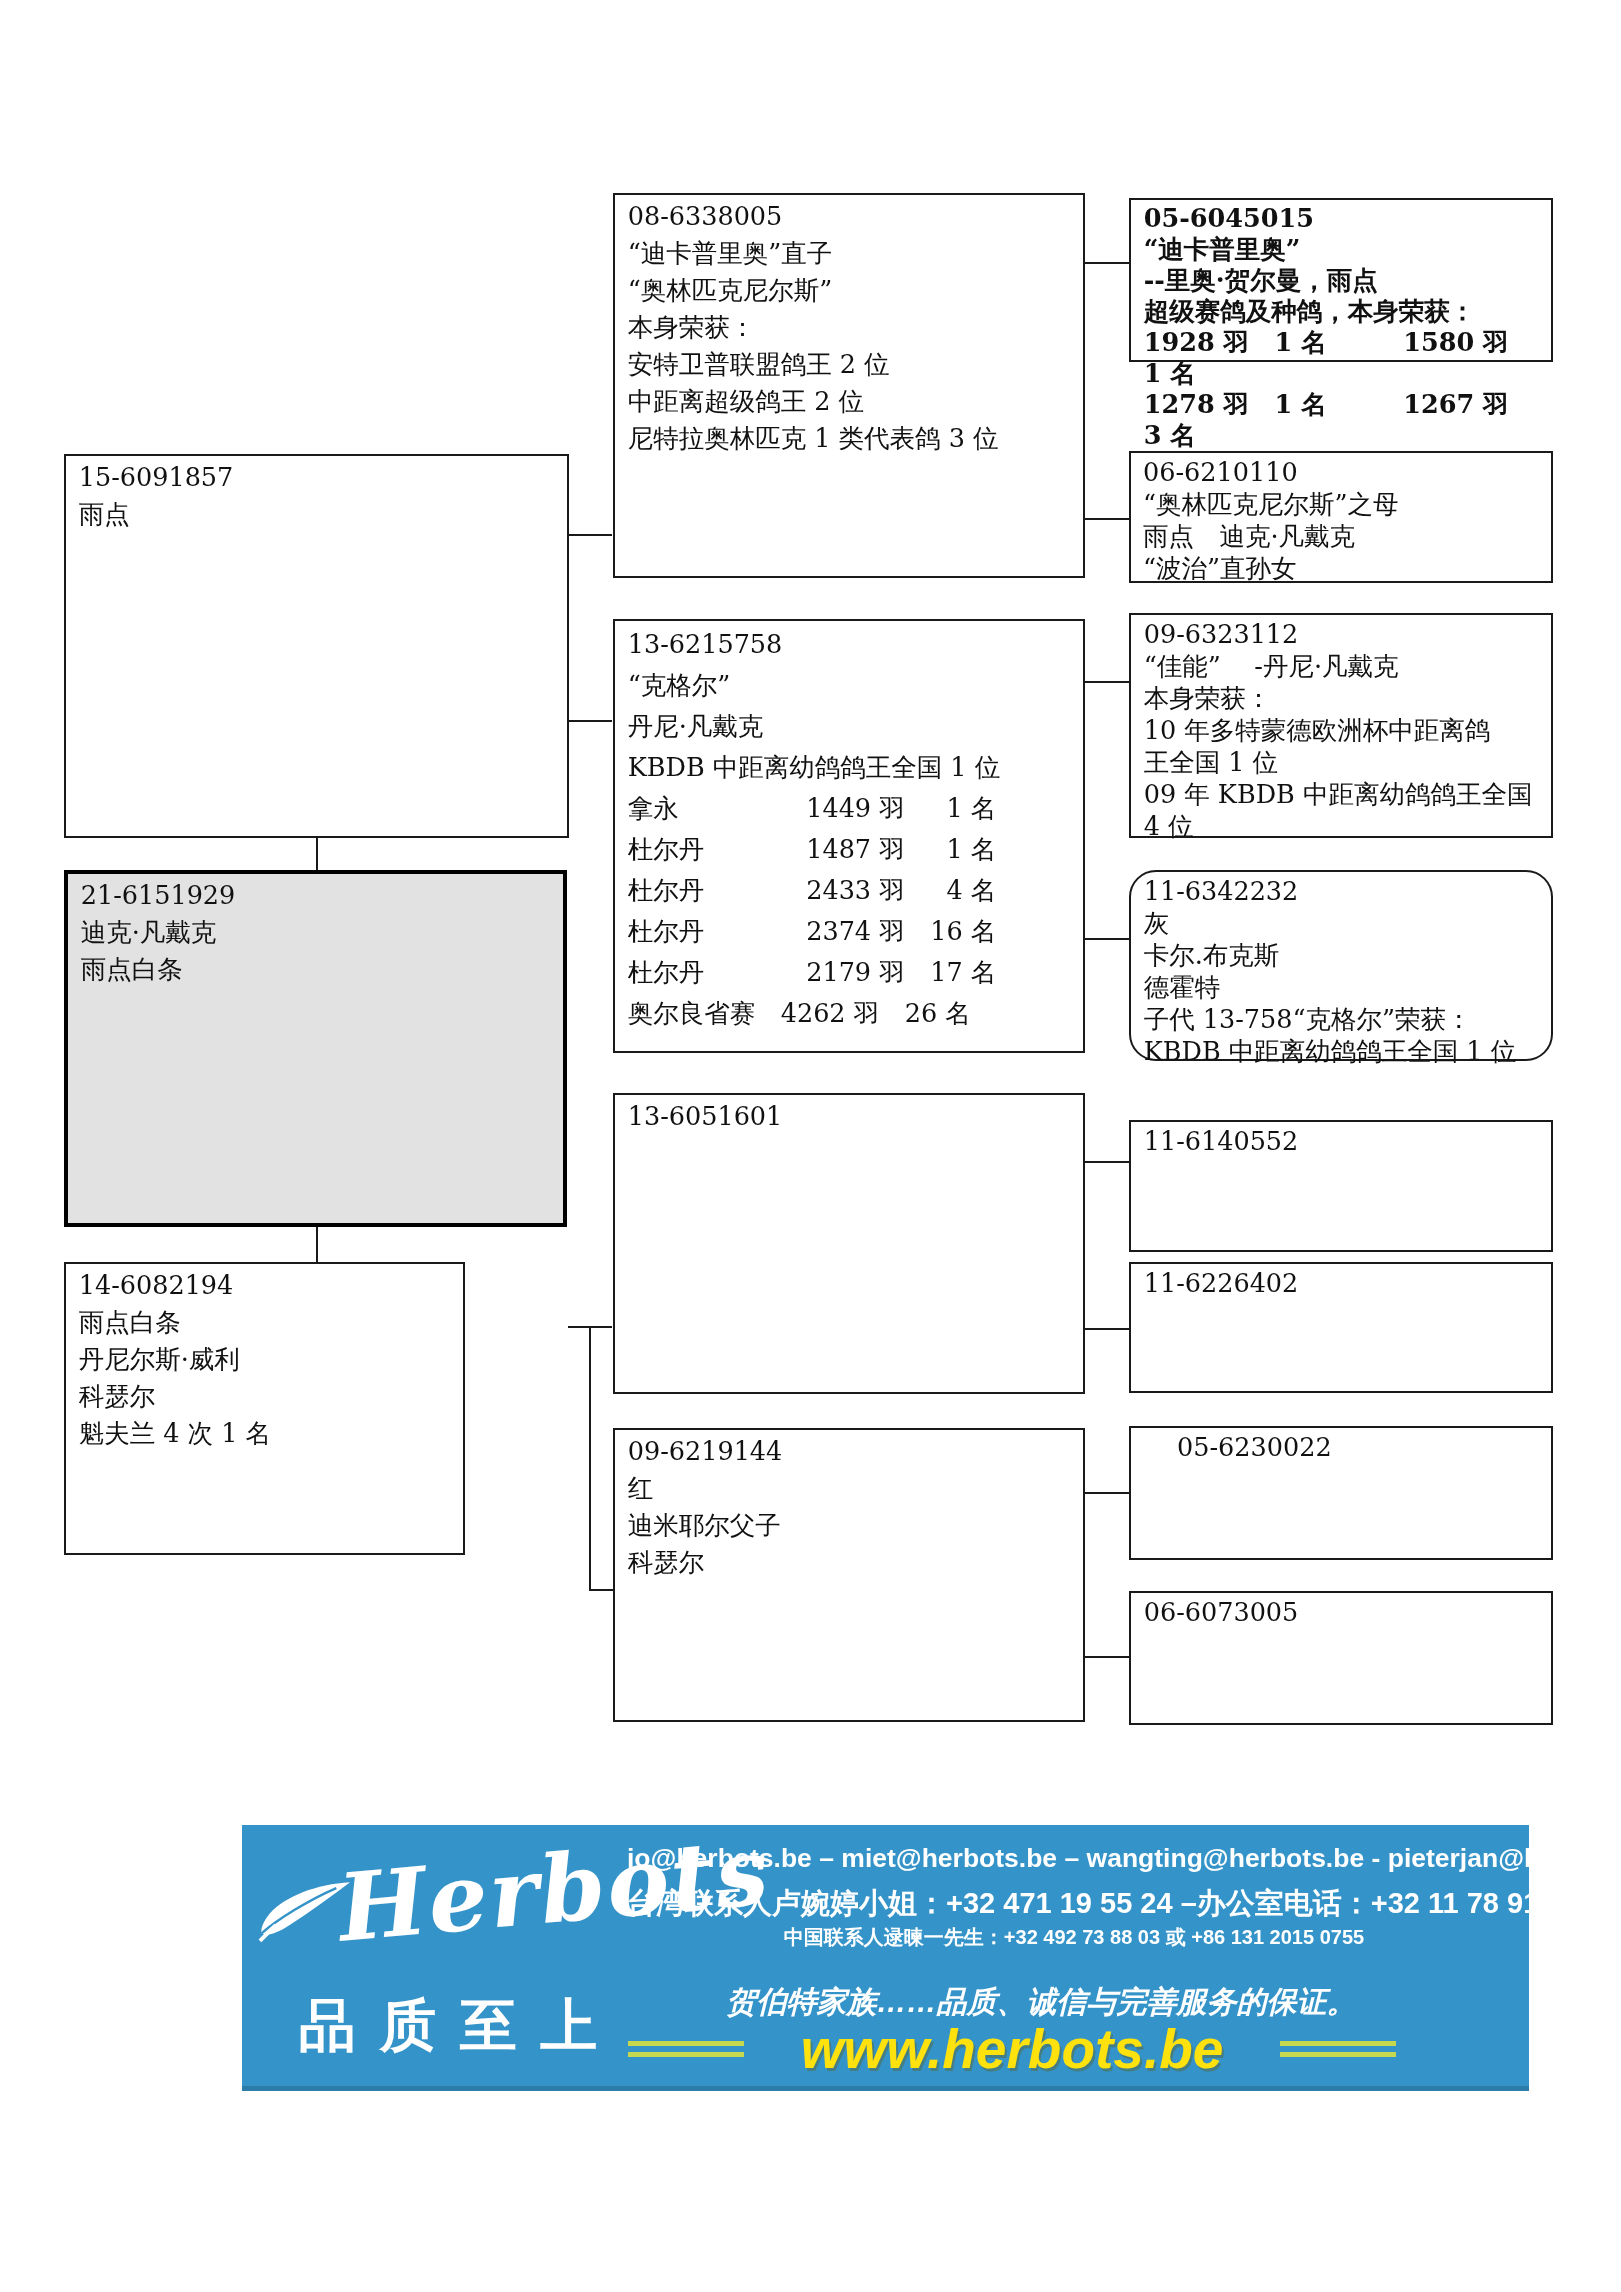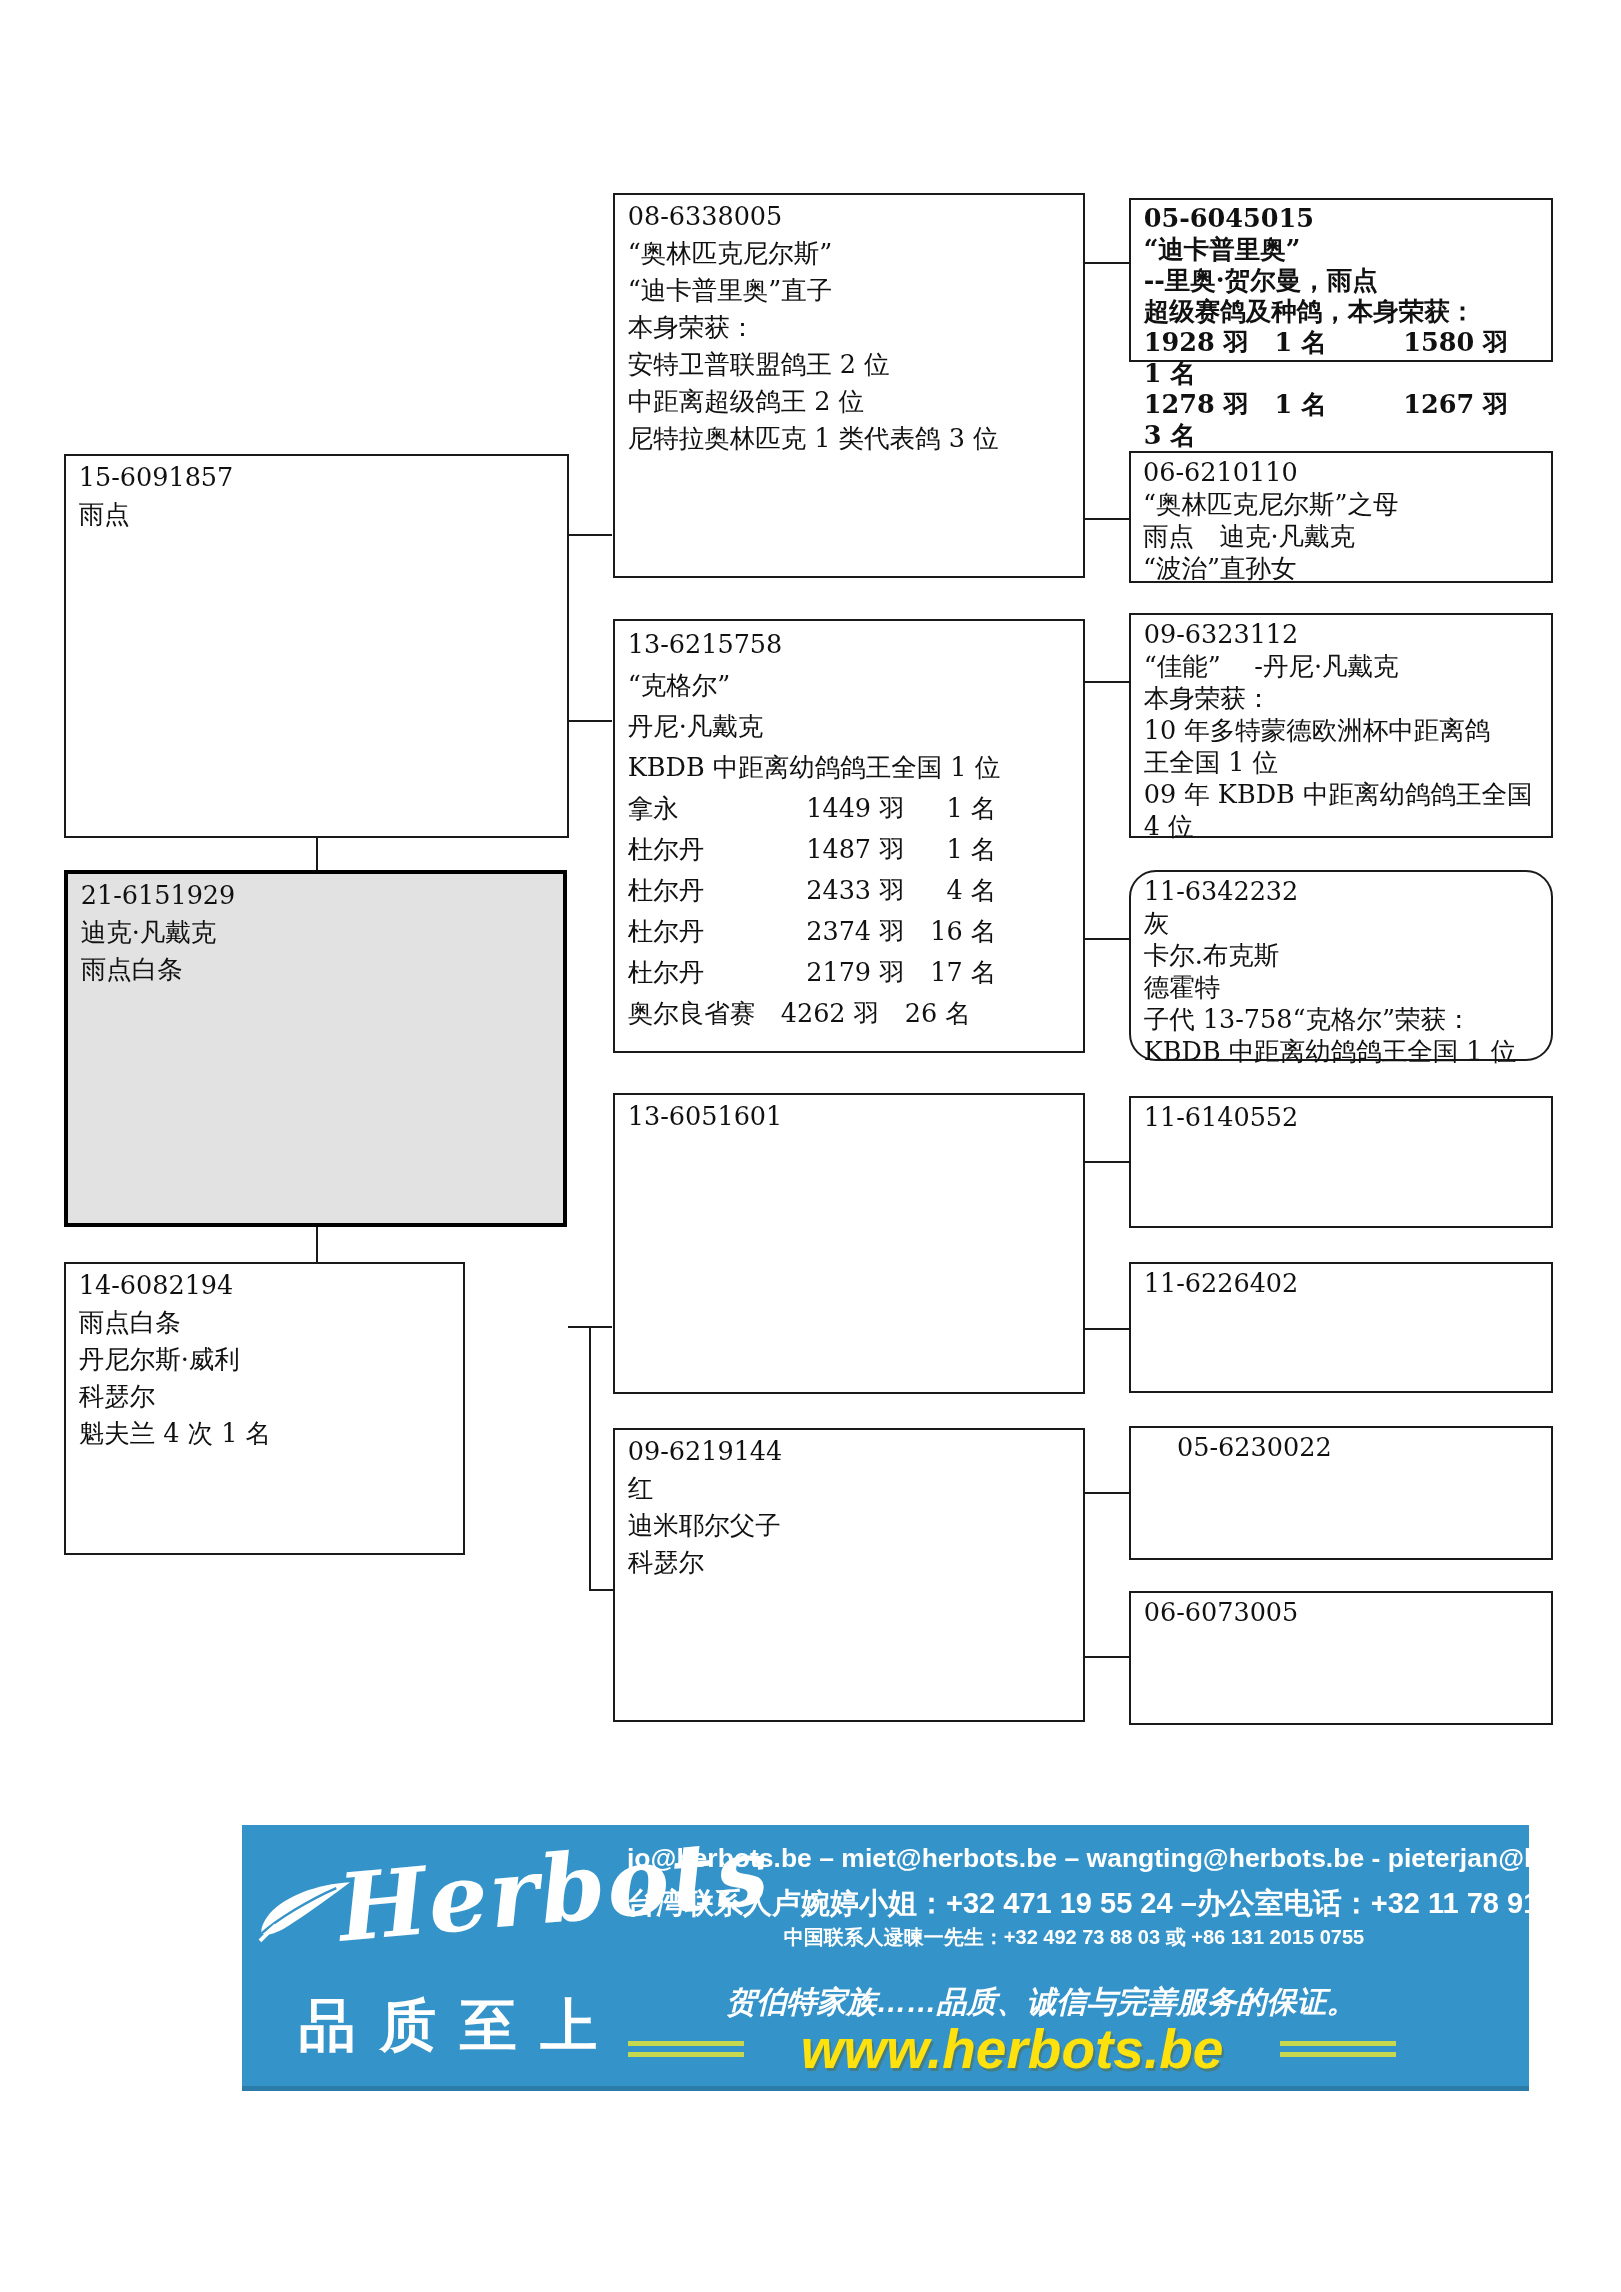--- a/index.html
+++ b/index.html
@@ -33,30 +33,30 @@
 </style>
 </head>
 <body>
 
 <div id="page">
 
   <div class="pbox" style="left:64px;top:454px;width:505px;height:384px;"><div class="ln">15-6091857</div><div class="ln">雨点</div></div>
   <div class="pbox subject" style="left:64px;top:870px;width:503px;height:357px;"><div class="ln">21-6151929</div><div class="ln">迪克·凡戴克</div><div class="ln">雨点白条</div></div>
   <div class="pbox" style="left:64px;top:1262px;width:401px;height:293px;"><div class="ln">14-6082194</div><div class="ln">雨点白条</div><div class="ln">丹尼尔斯·威利</div><div class="ln">科瑟尔</div><div class="ln">魁夫兰 4 次 1 名</div></div>
 
-  <div class="pbox" style="left:613px;top:193px;width:472px;height:385px;"><div class="ln">08-6338005</div><div class="ln">“奥林匹克尼尔斯”</div><div class="ln">“迪卡普里奥”直子</div><div class="ln">本身荣获：</div><div class="ln">安特卫普联盟鸽王 2 位</div><div class="ln">中距离超级鸽王 2 位</div><div class="ln">尼特拉奥林匹克 1 类代表鸽 3 位</div></div>
+  <div class="pbox" style="left:613px;top:193px;width:472px;height:385px;"><div class="ln">08-6338005</div><div class="ln">“迪卡普里奥”直子</div><div class="ln">“奥林匹克尼尔斯”</div><div class="ln">本身荣获：</div><div class="ln">安特卫普联盟鸽王 2 位</div><div class="ln">中距离超级鸽王 2 位</div><div class="ln">尼特拉奥林匹克 1 类代表鸽 3 位</div></div>
   <div class="pbox lh42" style="left:613px;top:619px;width:472px;height:434px;"><div class="ln">13-6215758</div><div class="ln">“克格尔”</div><div class="ln">丹尼·凡戴克</div><div class="ln">KBDB 中距离幼鸽鸽王全国 1 位</div><div class="ln">拿永　　　　　1449 羽　  1 名</div><div class="ln">杜尔丹　　　　1487 羽　  1 名</div><div class="ln">杜尔丹　　　　2433 羽　  4 名</div><div class="ln">杜尔丹　　　　2374 羽　16 名</div><div class="ln">杜尔丹　　　　2179 羽　17 名</div><div class="ln">奥尔良省赛　4262 羽　26 名</div></div>
   <div class="pbox" style="left:613px;top:1093px;width:472px;height:301px;"><div class="ln">13-6051601</div></div>
   <div class="pbox" style="left:613px;top:1428px;width:472px;height:294px;"><div class="ln">09-6219144</div><div class="ln">红</div><div class="ln">迪米耶尔父子</div><div class="ln">科瑟尔</div></div>
 
   <div class="pbox lh32" style="left:1129px;top:198px;width:424px;height:164px;font-weight:bold;"><div class="ln">05-6045015</div><div class="ln">“迪卡普里奥”</div><div class="ln">--里奥·贺尔曼，雨点</div><div class="ln">超级赛鸽及种鸽，本身荣获：</div><div class="ln">1928 羽　1 名　　　1580 羽　1 名</div><div class="ln">1278 羽　1 名　　　1267 羽　3 名</div><div class="ln">  658 羽　3 名</div></div>
   <div class="pbox lh33" style="left:1129px;top:451px;width:424px;height:132px;padding-left:12px;"><div class="ln">06-6210110</div><div class="ln">“奥林匹克尼尔斯”之母</div><div class="ln">雨点　迪克·凡戴克</div><div class="ln">“波治”直孙女</div></div>
   <div class="pbox lh33" style="left:1129px;top:613px;width:424px;height:225px;"><div class="ln">09-6323112</div><div class="ln">“佳能”　 -丹尼·凡戴克</div><div class="ln">本身荣获：</div><div class="ln">10 年多特蒙德欧洲杯中距离鸽</div><div class="ln">王全国 1 位</div><div class="ln">09 年 KBDB 中距离幼鸽鸽王全国</div><div class="ln">4 位</div></div>
   <div class="pbox lh33" style="left:1129px;top:870px;width:424px;height:191px;border-radius:27px;"><div class="ln">11-6342232</div><div class="ln">灰</div><div class="ln">卡尔.布克斯</div><div class="ln">德霍特</div><div class="ln">子代 13-758“克格尔”荣获：</div><div class="ln">KBDB 中距离幼鸽鸽王全国 1 位</div></div>
-  <div class="pbox lh33" style="left:1129px;top:1096px;width:424px;height:132px;"><div class="ln">11-6140552</div></div>
+  <div class="pbox lh33" style="left:1129px;top:1120px;width:424px;height:132px;"><div class="ln">11-6140552</div></div>
   <div class="pbox lh33" style="left:1129px;top:1262px;width:424px;height:131px;"><div class="ln">11-6226402</div></div>
   <div class="pbox lh33" style="left:1129px;top:1426px;width:424px;height:134px;padding-left:46px;"><div class="ln">05-6230022</div></div>
   <div class="pbox lh33" style="left:1129px;top:1591px;width:424px;height:134px;"><div class="ln">06-6073005</div></div>
 
   <div class="conn" style="left:316px;top:838px;width:2px;height:32px;"></div>
   <div class="conn" style="left:316px;top:1227px;width:2px;height:35px;"></div>
 
   <div class="conn" style="left:568px;top:534px;width:44px;height:2px;"></div>
   <div class="conn" style="left:568px;top:720px;width:44px;height:2px;"></div>
   <div class="conn" style="left:568px;top:1326px;width:44px;height:2px;"></div>

